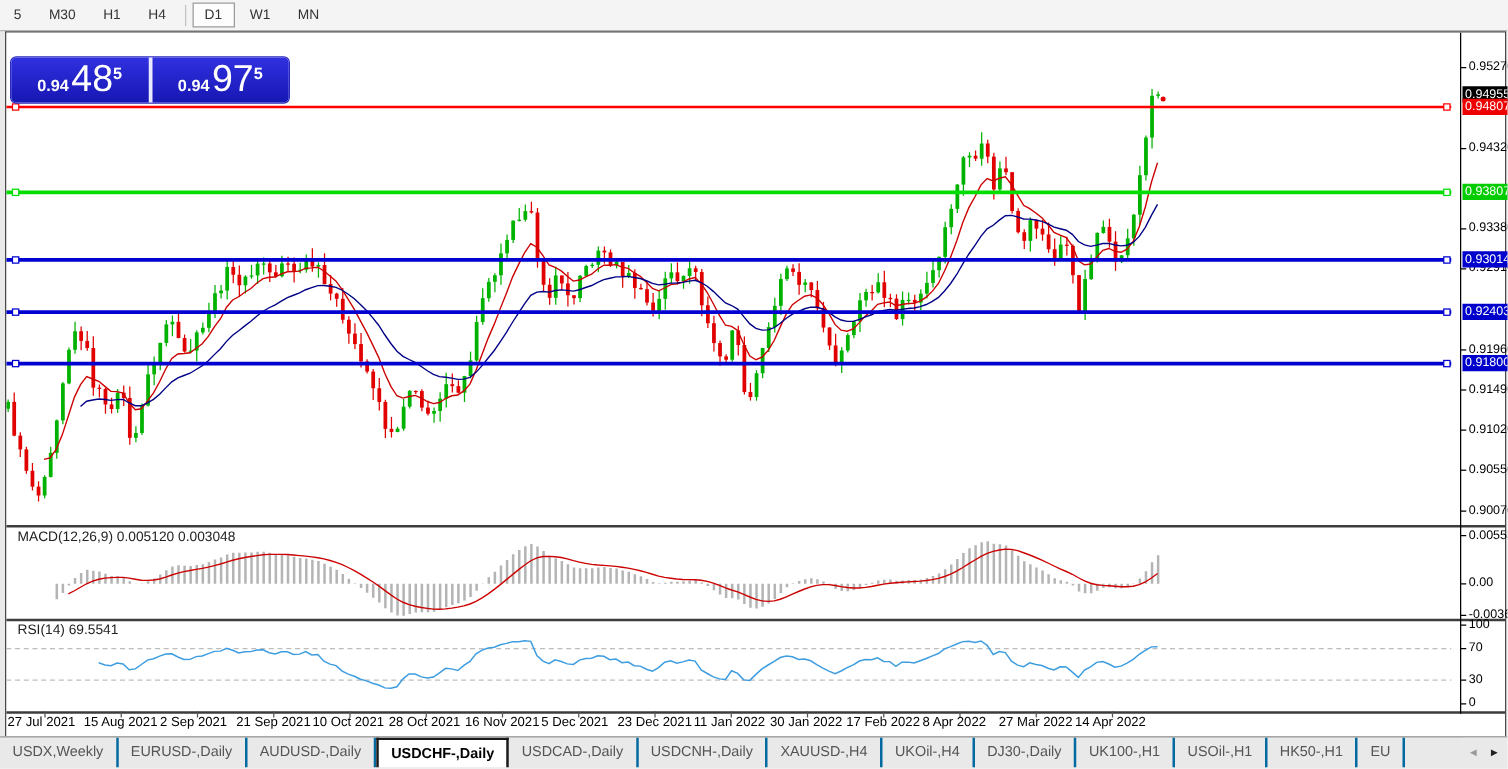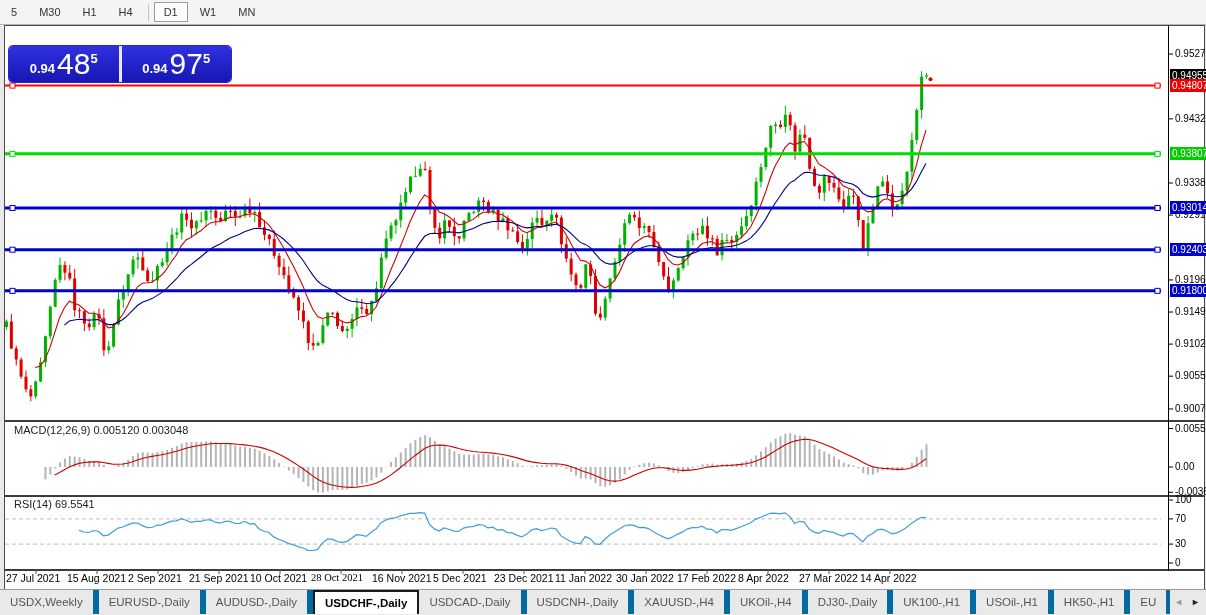--- a/index.html
+++ b/index.html
@@ -26,21 +26,21 @@
   .spin-btn{width:17px;display:flex;align-items:center;justify-content:center;font-size:9px;color:#5a6a85;background:#e4e7ec;border-left:1px solid #b8c0cc;border-right:1px solid #b8c0cc;cursor:pointer;}
   .spin-val{flex:1;display:flex;align-items:center;justify-content:flex-end;padding-right:6px;font-size:14px;color:#000;}
   .tp-prices{display:flex;height:36px;}
   .tp-price{flex:1;display:flex;align-items:center;justify-content:center;color:#fff;cursor:pointer;}
   .tp-price .sm{font-size:13px;font-weight:bold;margin-top:9px;margin-right:2px;}
   .tp-price .big{font-size:30px;font-weight:400;line-height:30px;}
   .tp-price .sup{font-size:13px;font-weight:bold;margin-bottom:12px;}
   .tp-gap{width:3px;background:#e8e8ff;}
   
   .tabbar{position:absolute;left:0;top:589px;width:1206px;height:24px;background:#e9e9e9;border-top:1px solid #9a9a9a;display:flex;align-items:stretch;overflow:hidden;font-size:11.5px;color:#555;}
-  .tab{display:flex;align-items:center;padding:0 10px;border-right:6px solid #0369a1;white-space:nowrap;cursor:pointer;}
+  .tab{display:flex;align-items:center;padding:0 10px;border-right:2px solid #0369a1;white-space:nowrap;cursor:pointer;}
   .tab.active{background:#fff;border:2px solid #1a1a1a;border-bottom:none;color:#000;font-weight:bold;}
   .tab-arrows{position:absolute;right:2px;top:0;height:24px;display:flex;align-items:center;gap:8px;background:#e9e9e9;padding:0 4px;}
   .tab-arrow{font-size:9px;cursor:pointer;}
   .tab-arrow.left{color:#9a9a9a;}
   .tab-arrow.right{color:#222;}
 </style>
 </head>
 <body>
 
 <div class="toolbar" id="toolbar">
@@ -724,21 +724,21 @@
       <div class="badge" style="top: 175.493px; background: rgb(0, 0, 204);">0.93014</div>
       <div class="badge" style="top: 217.2px; background: rgb(0, 0, 204);">0.92403</div>
       <div class="badge" style="top: 258.36px; background: rgb(0, 0, 204);">0.91800</div>
     </div>
   <div id="date-labels">
       <div class="dlabel" style="left: 1px;">27 Jul 2021</div>
       <div class="dlabel" style="left: 62px;">15 Aug 2021</div>
       <div class="dlabel" style="left: 123px;">2 Sep 2021</div>
       <div class="dlabel" style="left: 184px;">21 Sep 2021</div>
       <div class="dlabel" style="left: 245px;">10 Oct 2021</div>
-      <div class="dlabel" style="left: 306px; font-family: Liberation Serif, serif;">28 Oct 2021</div>
+      <div class="dlabel" style="left: 306px;">28 Oct 2021</div>
       <div class="dlabel" style="left: 367px;">16 Nov 2021</div>
       <div class="dlabel" style="left: 428px;">5 Dec 2021</div>
       <div class="dlabel" style="left: 489px;">23 Dec 2021</div>
       <div class="dlabel" style="left: 550px;">11 Jan 2022</div>
       <div class="dlabel" style="left: 611px;">30 Jan 2022</div>
       <div class="dlabel" style="left: 672px;">17 Feb 2022</div>
       <div class="dlabel" style="left: 733px;">8 Apr 2022</div>
       <div class="dlabel" style="left: 794px;">27 Mar 2022</div>
       <div class="dlabel" style="left: 855px;">14 Apr 2022</div>
     </div>

